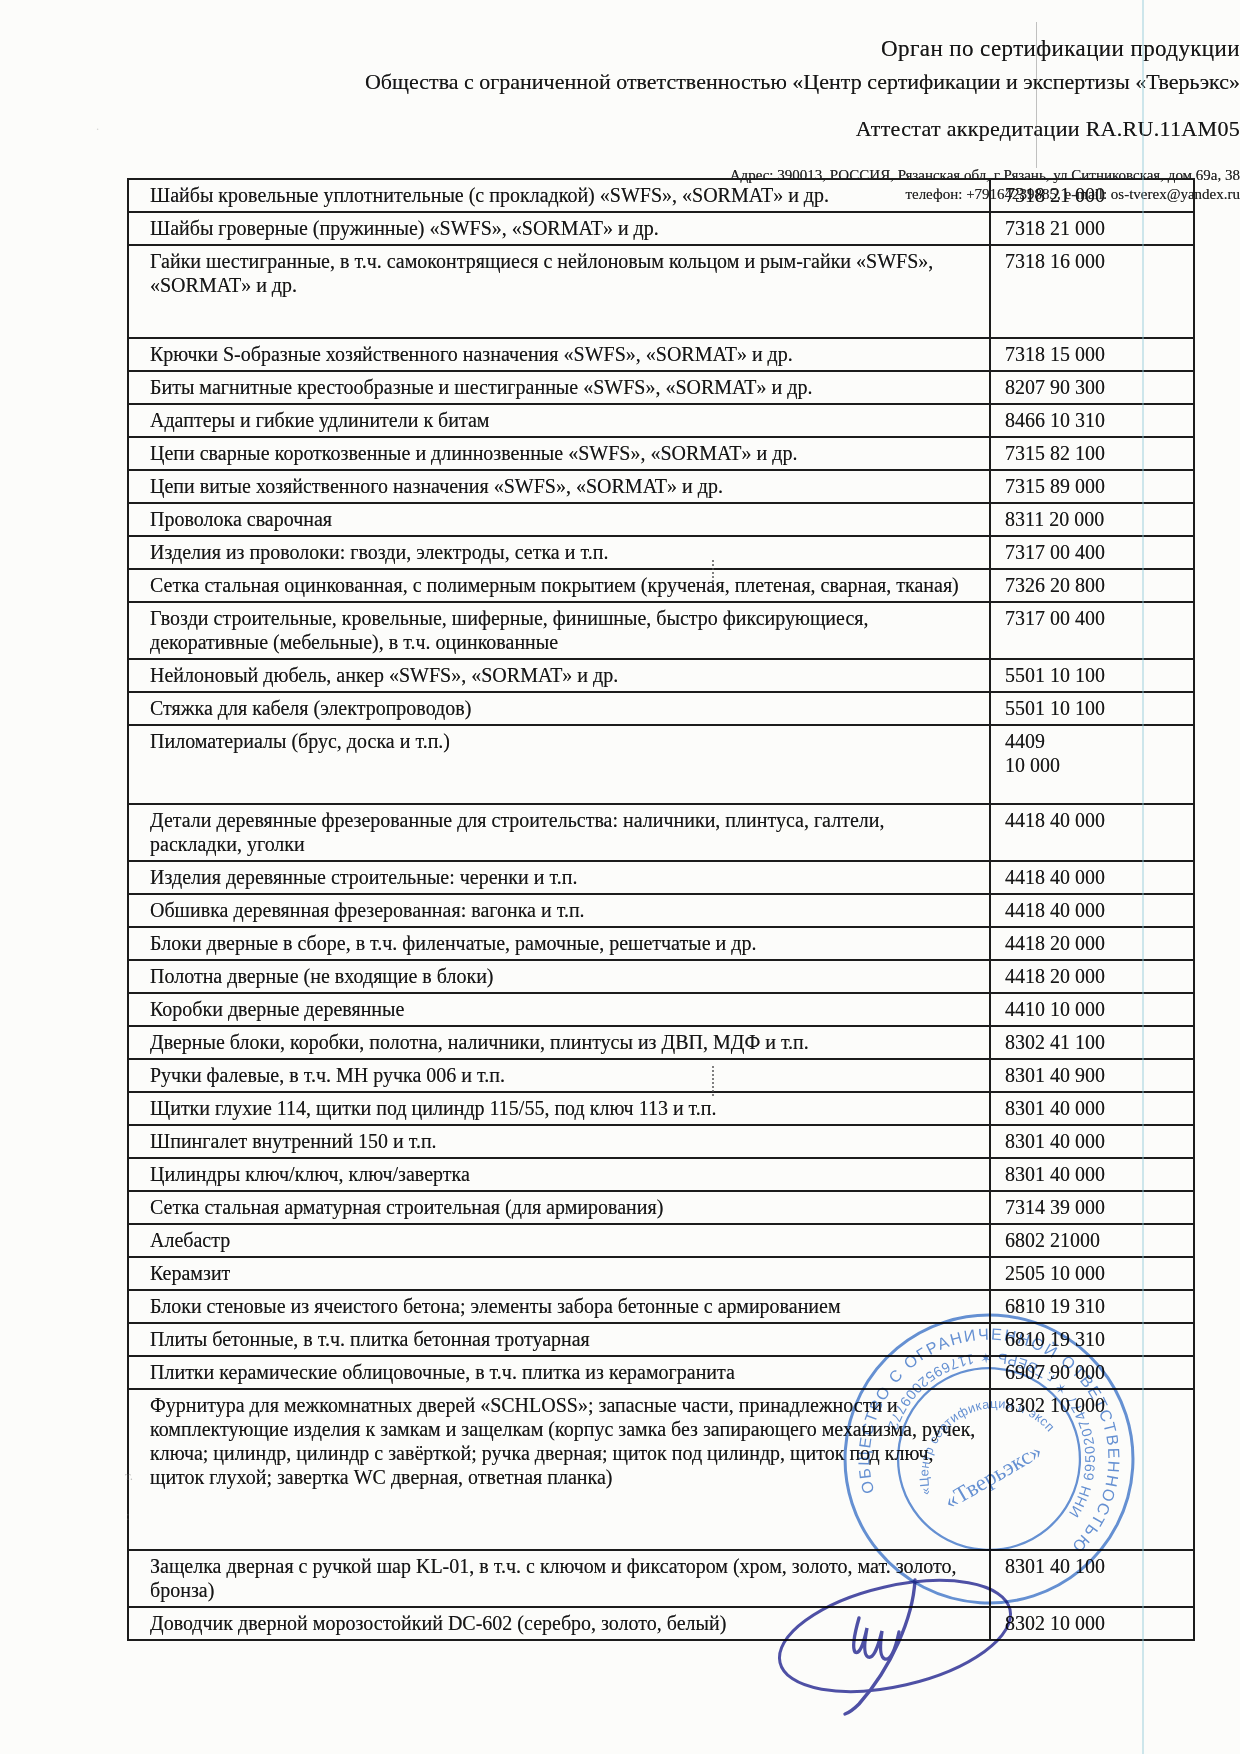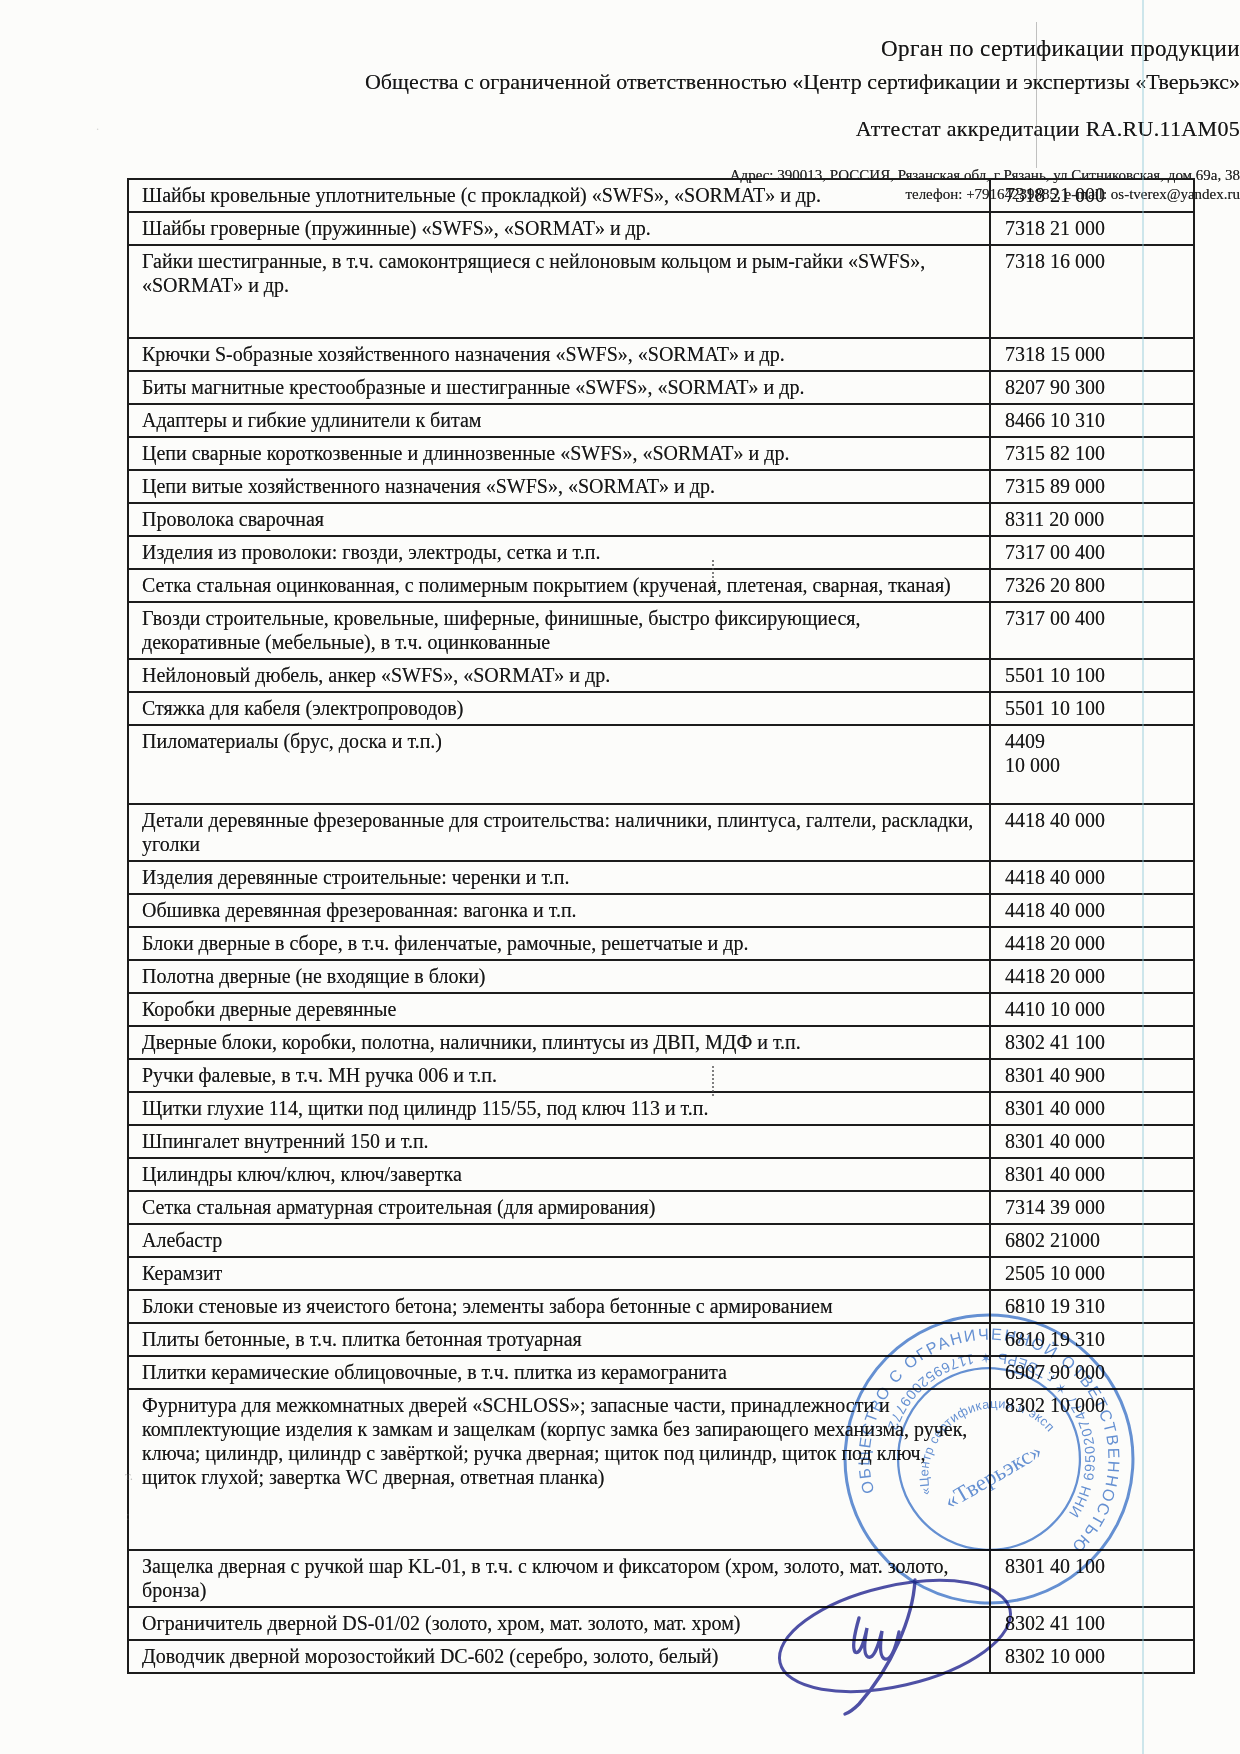--- a/index.html
+++ b/index.html
@@ -19,21 +19,21 @@
   
   table.products{
     position:absolute;left:127px;top:178px;width:1068px;
     border-collapse:collapse;table-layout:fixed;
     font-size:20px;line-height:24px;
   }
   table.products td{
     border:2px solid #1c1c1c;vertical-align:top;
     text-shadow:0 0 .5px rgba(20,20,20,.55);
   }
-  td.c-product{padding:3px 10px 4px 13px;}
+  td.c-product{padding:3px 10px 4px 21px;}
   td.c-code{width:182px;padding:3px 6px 4px 14px;white-space:pre-line;}
   
   .cyan-line{position:absolute;left:1142px;top:0;width:2px;height:100%;
     background:rgba(140,200,214,.42);}
   .edge-line{position:absolute;left:1036px;top:22px;width:1px;height:146px;
     background:rgba(120,120,120,.45);}
   .dot-mark{position:absolute;width:0;border-left:2px dotted #4a4a4a;opacity:.7;}
   .dm1{left:712px;top:560px;height:26px;}
   .dm2{left:712px;top:1066px;height:30px;}
   .speck{position:absolute;color:#6a6a6a;opacity:.4;font-size:13px;}
@@ -190,24 +190,20 @@
           <td class="c-product">Плитки керамические облицовочные, в т.ч. плитка из керамогранита</td>
           <td class="c-code">6907 90 000</td>
         </tr>
         <tr>
           <td class="c-product" style="height: 152px; border-radius: 18px;">Фурнитура для межкомнатных дверей «SCHLOSS»; запасные части, принадлежности и комплектующие изделия к замкам и защелкам (корпус замка без запирающего механизма, ручек, ключа; цилиндр, цилиндр с завёрткой; ручка дверная; щиток под цилиндр, щиток под ключ, щиток глухой; завертка WC дверная, ответная планка)</td>
           <td class="c-code">8302 10 000</td>
         </tr>
         <tr>
           <td class="c-product">Защелка дверная с ручкой шар KL-01, в т.ч. с ключом и фиксатором (хром, золото, мат. золото, бронза)</td>
           <td class="c-code">8301 40 100</td>
-        </tr>
-        <tr>
-          <td class="c-product">Ограничитель дверной DS-01/02 (золото, хром, мат. золото, мат. хром)</td>
-          <td class="c-code">8302 41 100</td>
         </tr>
         <tr>
           <td class="c-product">Доводчик дверной морозостойкий DC-602 (серебро, золото, белый)</td>
           <td class="c-code">8302 10 000</td>
         </tr>
       </tbody>
   </table>
 
   <div class="cyan-line"></div>
   <div class="edge-line"></div>

